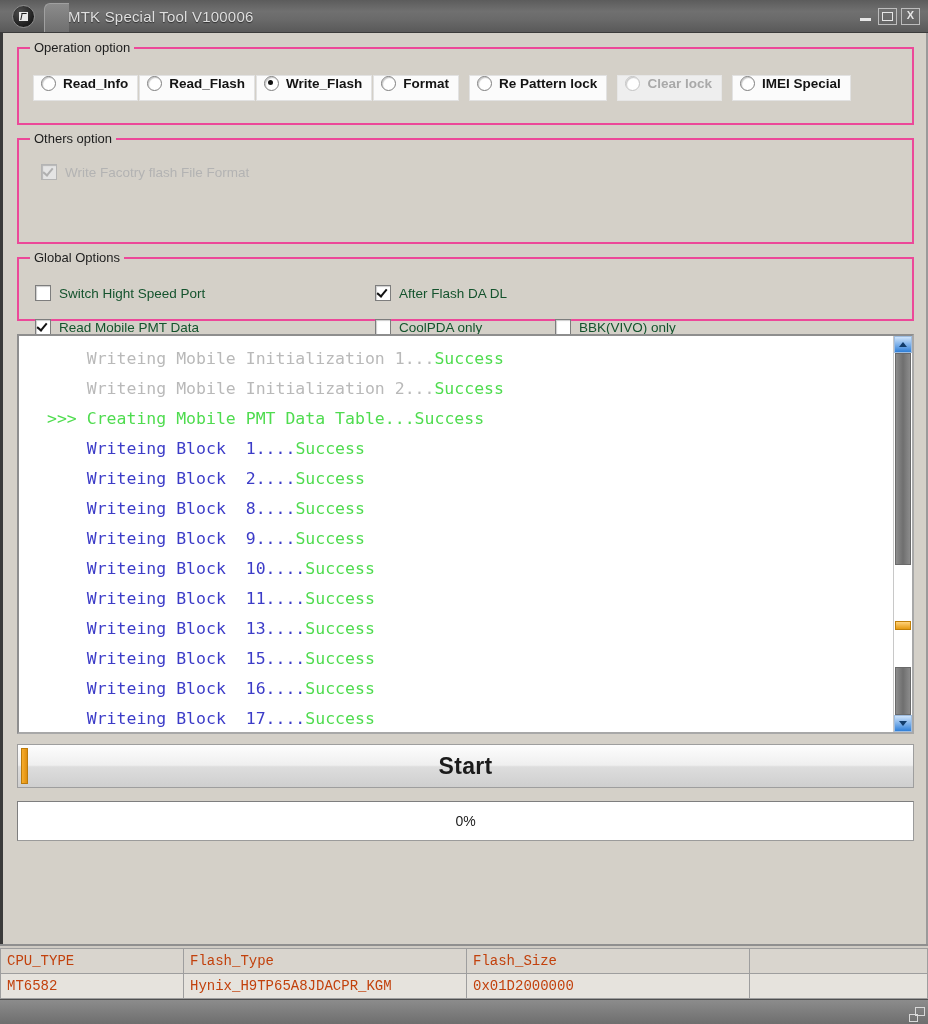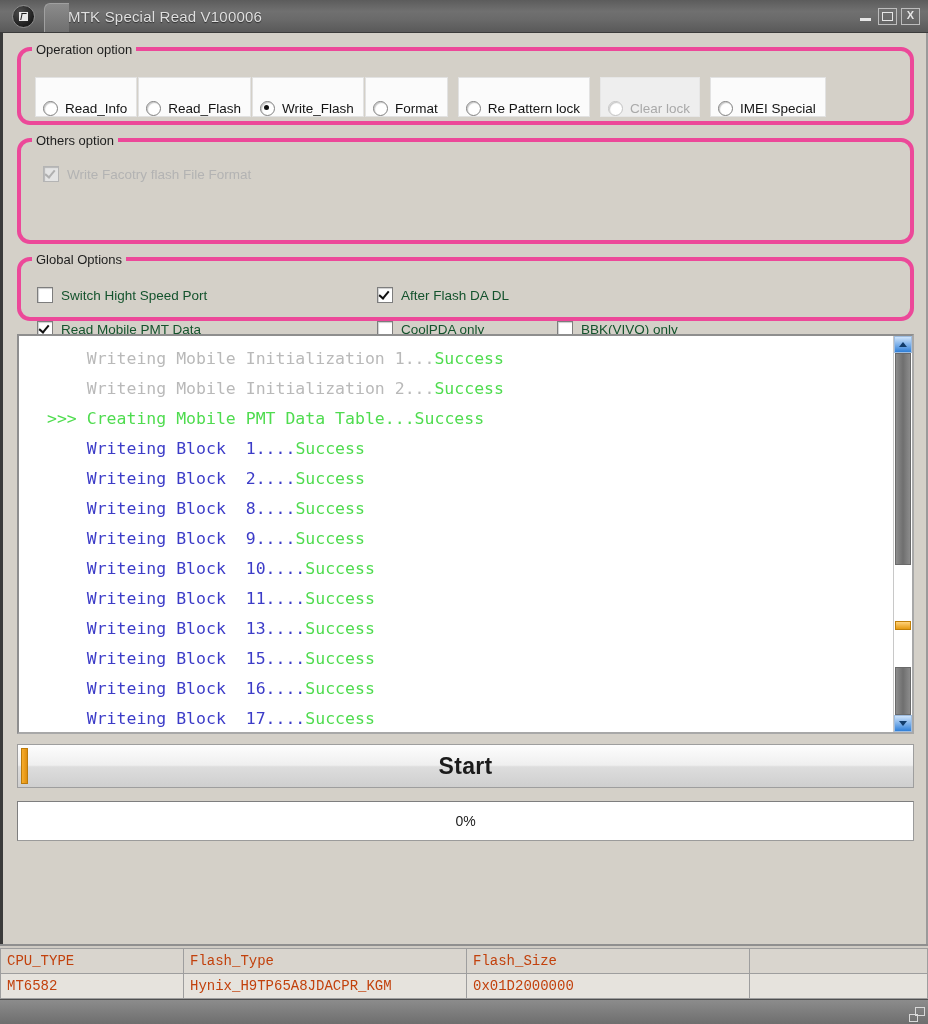--- a/index.html
+++ b/index.html
@@ -131,22 +131,22 @@
     box-sizing: border-box;
     padding: 14px 12px 0 14px;
     display: flex;
     flex-direction: column;
     position: relative;
   }
 
   
   .group {
     position: relative;
-    border: 4px solid #ec4899;
-    border-radius: 13px;
+    border: 2px solid #ec4899;
+    border-radius: 0;
     margin-bottom: 13px;
     background: transparent;
     box-sizing: border-box;
   }
   .group > .legend {
     position: absolute;
     top: -9px;
     left: 11px;
     padding: 0 4px;
     background: #d4d0c8;
@@ -160,28 +160,29 @@
 
   
   .radio-row {
     display: flex;
     align-items: center;
     padding: 26px 0 0 14px;
     gap: 0px;
   }
   .radio-item {
     display: flex;
-    align-items: flex-end;
+    align-items: flex-start;
     background: #fbfbfb;
     border: 1px solid #e2e2e2;
-    height: 40px;
+    height: 26px;
     padding: 0 9px 0 7px;
     box-sizing: border-box;
     white-space: nowrap;
     margin-right: 1px;
+    font-weight: bold;
   }
   .radio-item.gap { margin-left: 9px; }
   .radio-item.disabled { background: #eeeeee; border-color: #e6e6e6; }
   .radio-item.disabled .rb-label { color: #a9a9a9; }
   .radio-item.disabled .rb { border-color: #c3c3c3; }
   .rb {
     width: 13px; height: 13px;
     border-radius: 50%;
     border: 1px solid #808080;
     background: #ffffff;
@@ -465,21 +466,21 @@
 
 <div class="app-window">
 
   <div class="titlebar">
     <div class="tb-iconbox">
       <div class="tb-icon">
         <span class="glyph"></span>
       </div>
     </div>
     <div class="tb-tabnotch"></div>
-    <div class="tb-title">MTK Special Read V100006</div>
+    <div class="tb-title">MTK Special Tool V100006</div>
     <div class="tb-controls">
       <div class="tb-btn min"></div>
       <div class="tb-btn max"></div>
       <div class="tb-btn close">X</div>
     </div>
   </div>
 
   <div class="client">
 
     <div class="group" id="grp-operation">

